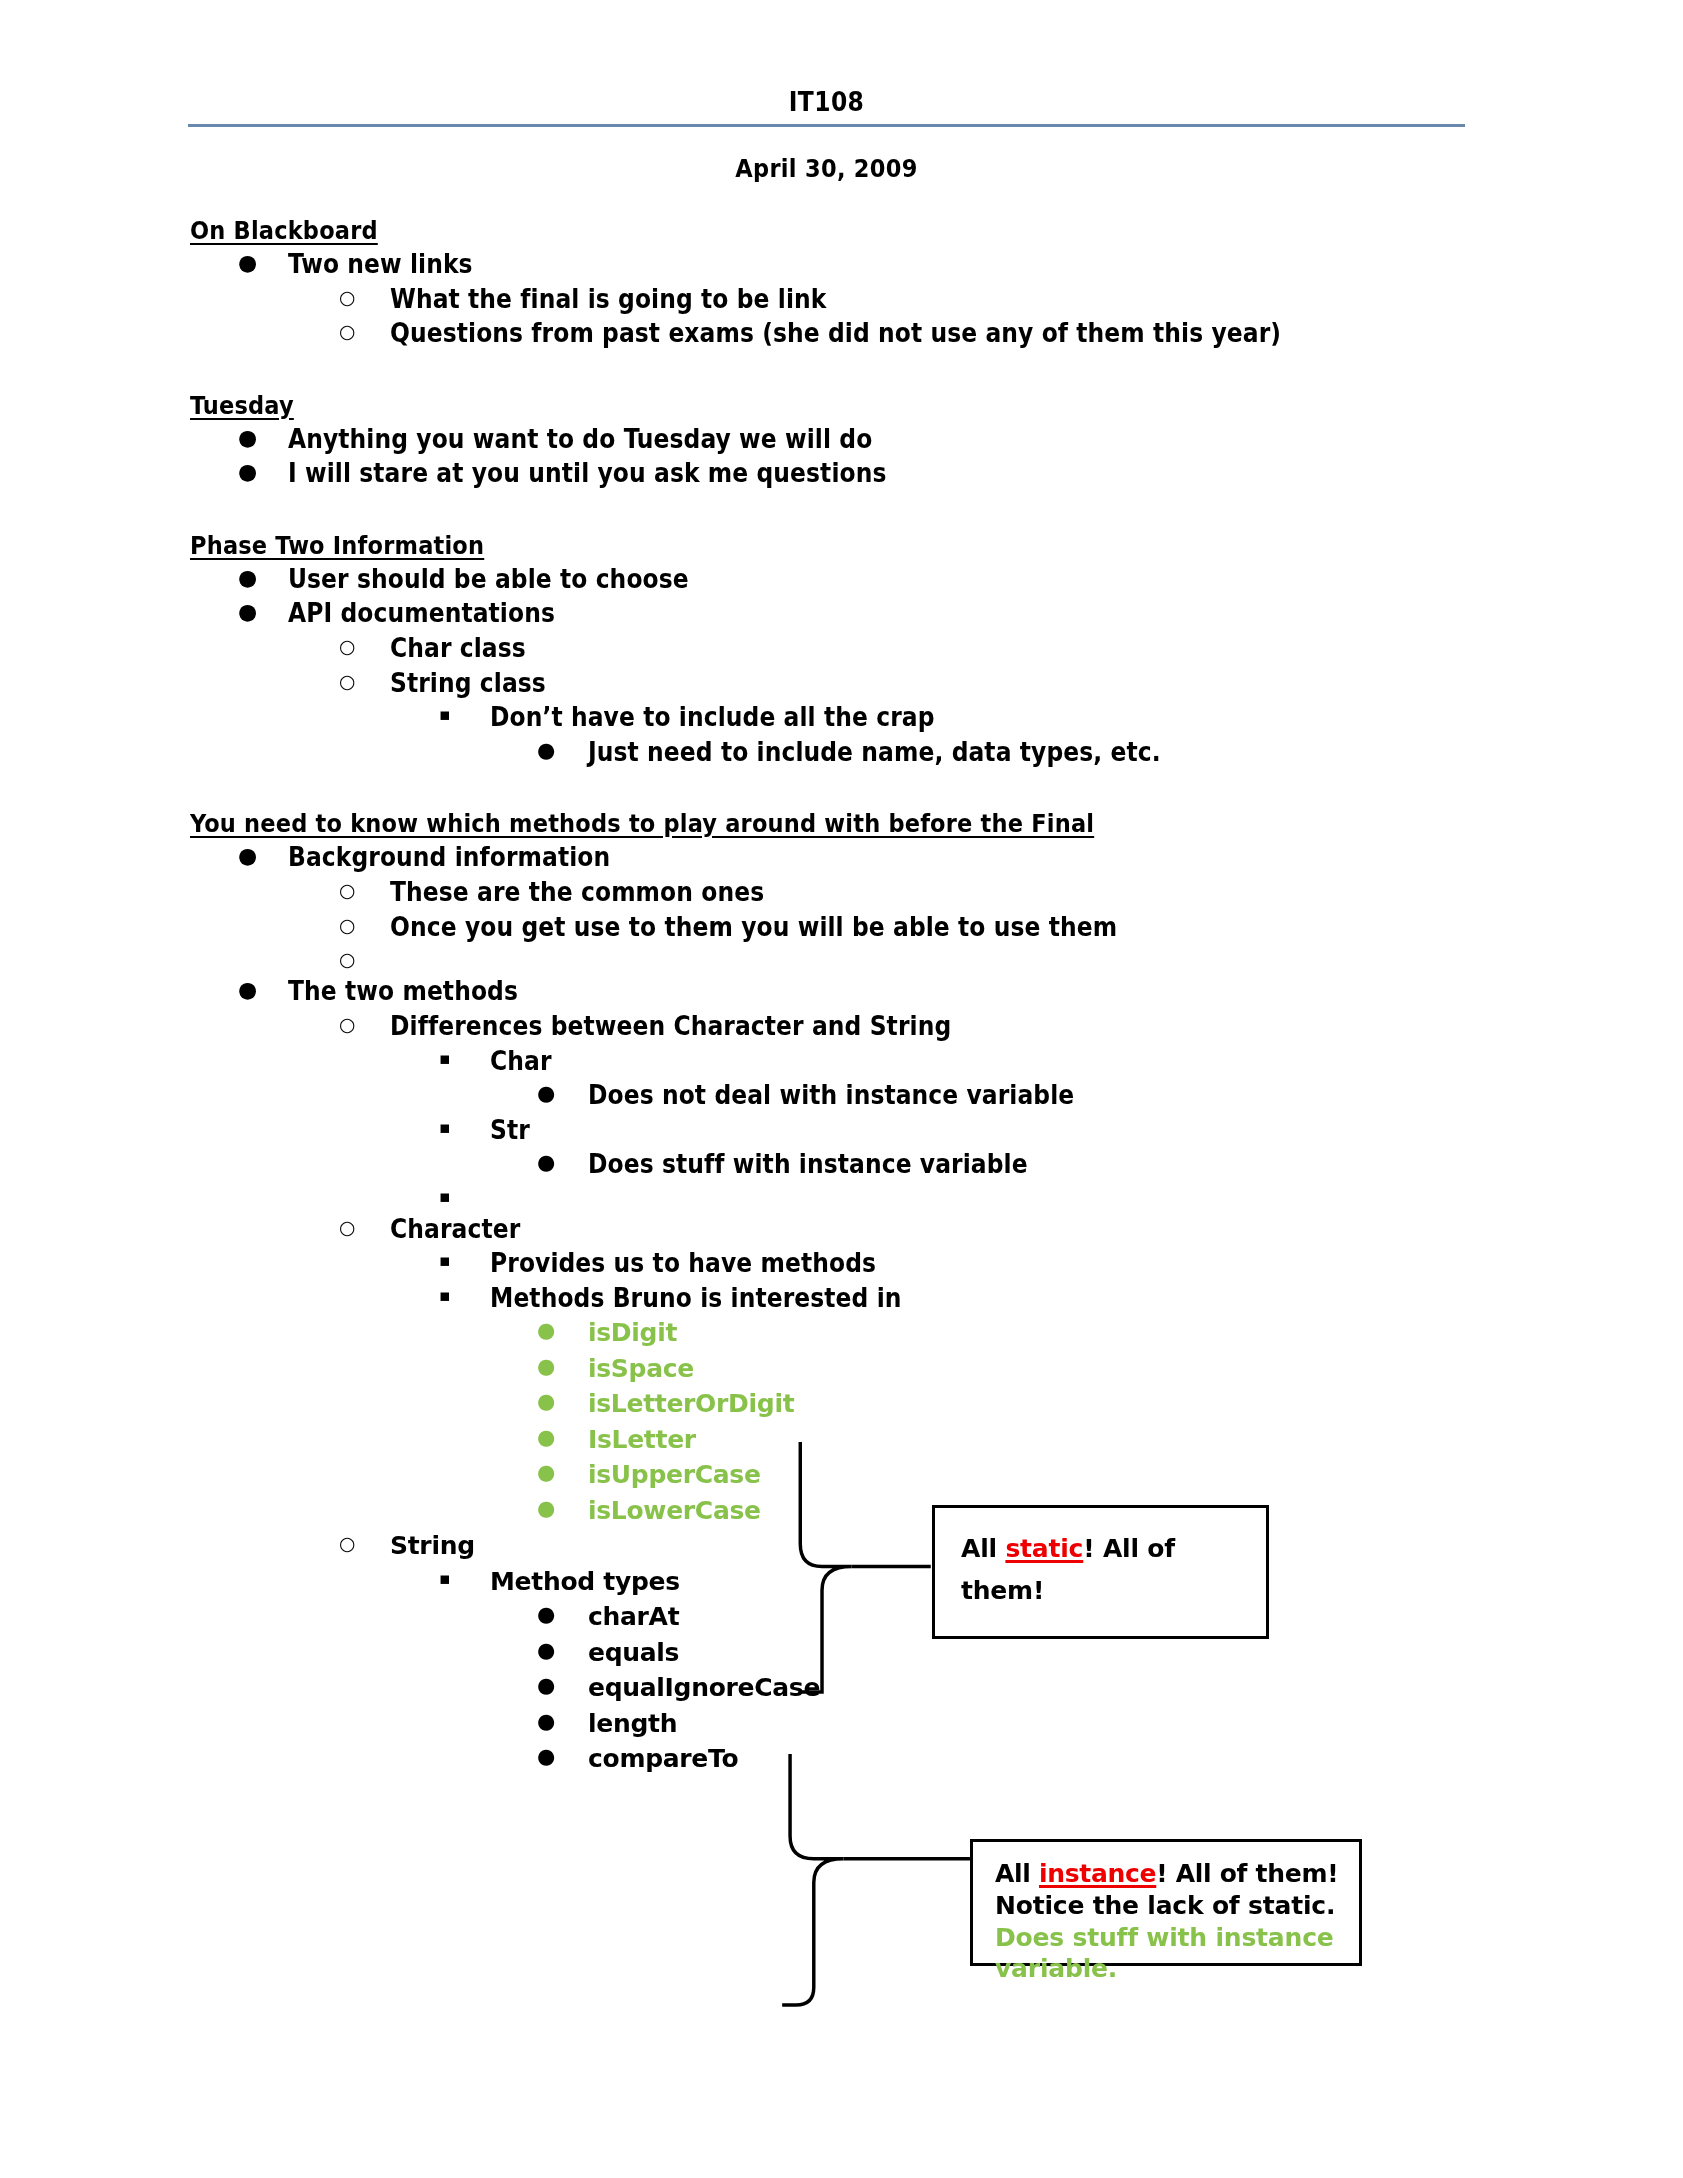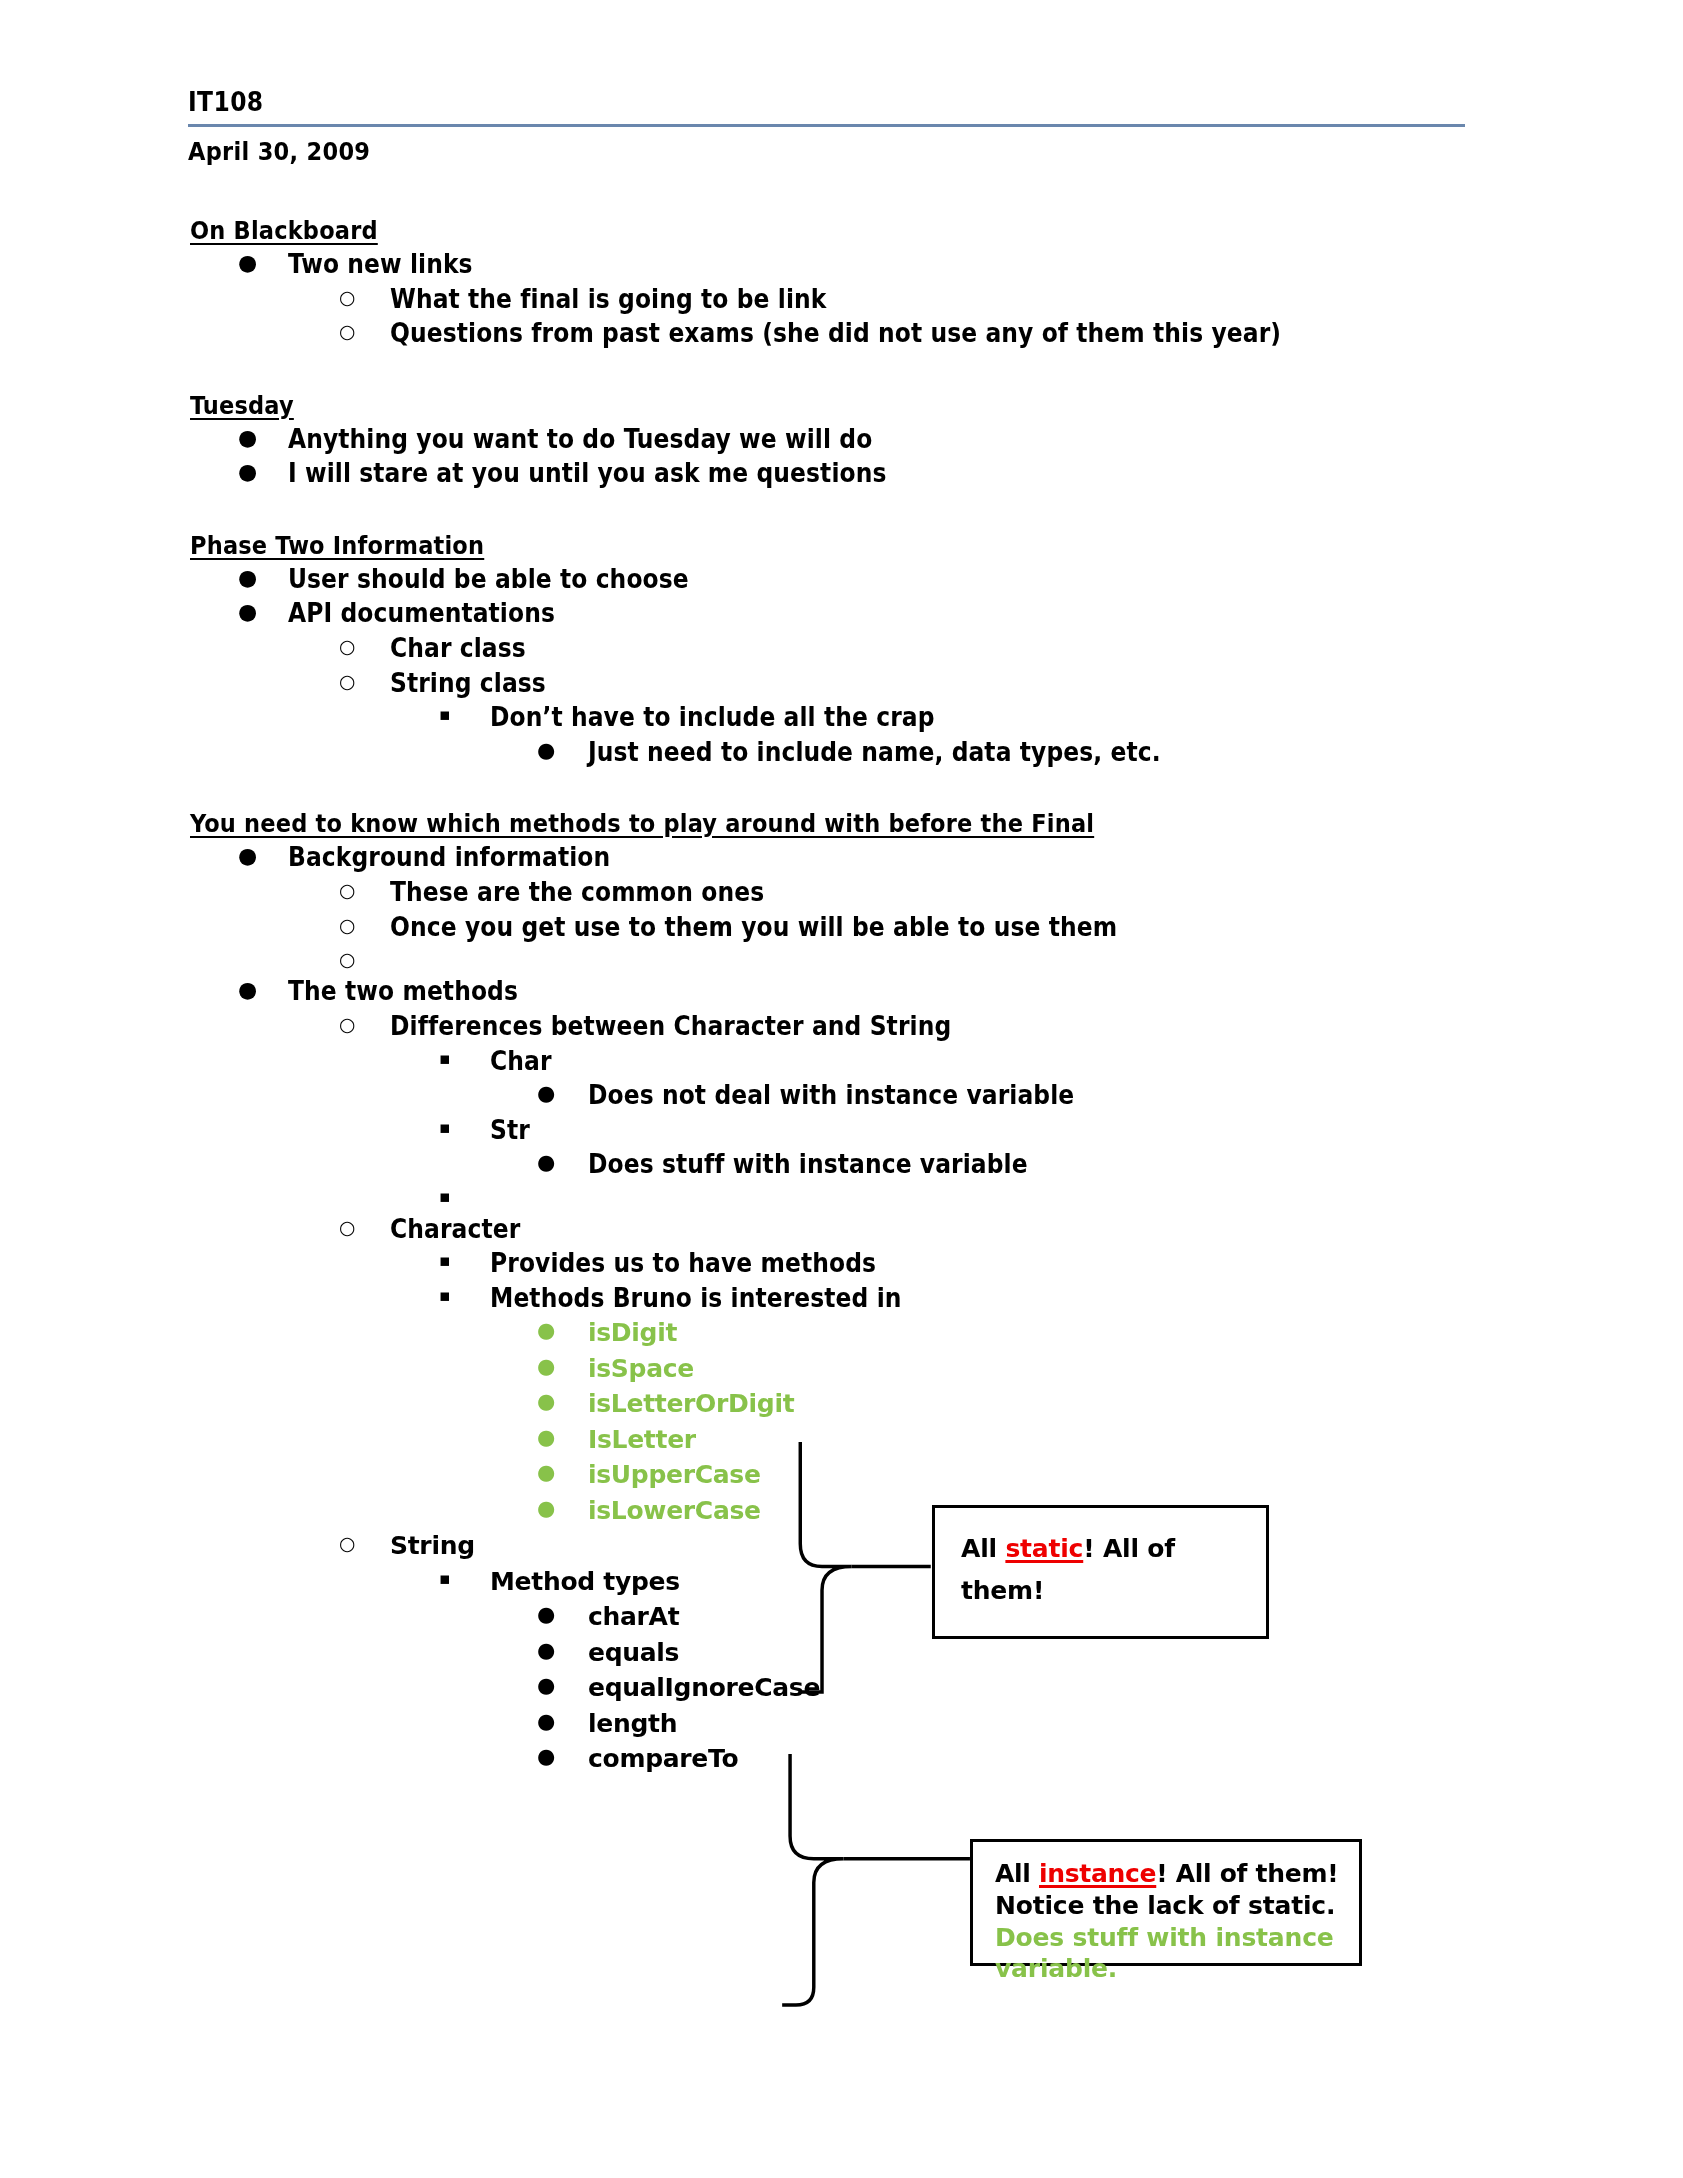--- a/index.html
+++ b/index.html
@@ -15,41 +15,42 @@
     font-family: "DejaVu Sans", sans-serif;
     overflow: hidden;
   }
 
   
   .header {
     position: absolute;
     left: 188px;
     top: 89px;
     width: 1277px;
+    text-align: center;
   }
   .header-title {
     font-family: "DejaVu Sans Condensed", "Liberation Sans Narrow", "Liberation Sans", sans-serif;
     font-size: 26px;
     font-weight: 600;
     letter-spacing: 0.4px;
     color: #000000;
     line-height: 1.0;
     padding-bottom: 9px;
   }
   .header-rule {
     height: 3px;
     background: #6a87ad;
     width: 100%;
   }
   .header-date {
     font-family: "DejaVu Sans Condensed", "Liberation Sans Narrow", "Liberation Sans", sans-serif;
     font-size: 25px;
     font-weight: 600;
     color: #000000;
-    padding-top: 10px;
+    padding-top: 27px;
     letter-spacing: 0.3px;
   }
 
   
   .body-outline {
     position: absolute;
     left: 190px;
     top: 216px;
     width: 1277px;
   }

